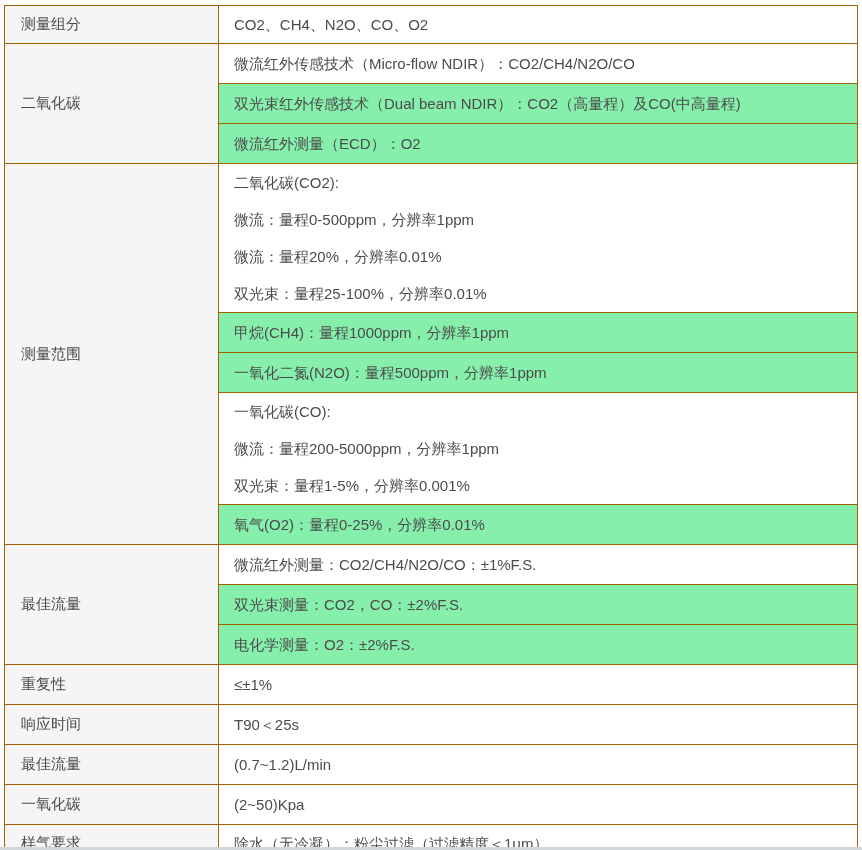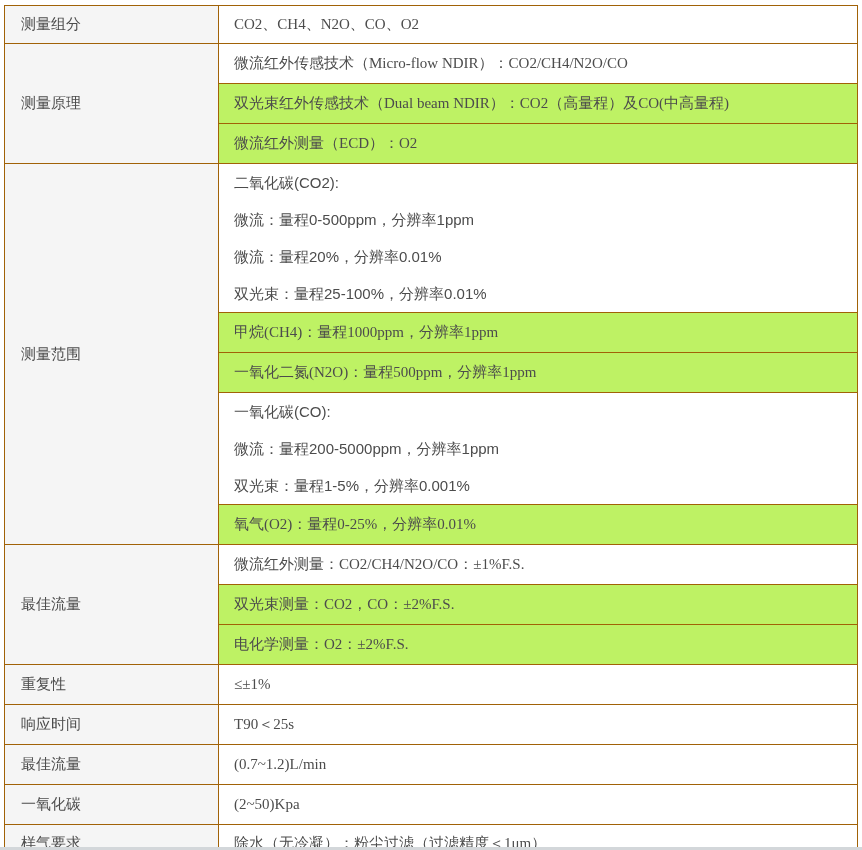--- a/index.html
+++ b/index.html
@@ -32,28 +32,28 @@
   }
   td.label-cell {
     background: #f5f5f5;
     padding: 0 8px 0 16px;
   }
   td.value-cell {
     background: #ffffff;
     padding: 0 10px 0 15px;
   }
   td.value-cell.shaded {
-    background: #bef264;
+    background: #86efac;
   }
   td.value-cell p {
     margin: 0;
     line-height: 37px;
     white-space: nowrap;
   }
-  td.value-cell.single { height: 39px; font-family: Liberation Serif, serif; }
+  td.value-cell.single { height: 39px; }
   tr:first-child td.value-cell.single { height: 37px; }
   tr:last-child td.value-cell.single { height: 34px; }
   .bottom-bar {
     position: absolute;
     left: 0;
     bottom: 0;
     width: 862px;
     height: 3px;
     background: #d3d7da;
   }
@@ -67,21 +67,21 @@
     <col>
   </colgroup>
   <tbody>
       <tr>
         <td class="label-cell" rowspan="1">测量组分</td>
         <td class="value-cell single">
           <p>CO2、CH4、N2O、CO、O2</p>
         </td>
       </tr>
       <tr>
-        <td class="label-cell" rowspan="3">测量原理</td>
+        <td class="label-cell" rowspan="3">二氧化碳</td>
         <td class="value-cell single">
           <p>微流红外传感技术（Micro-flow NDIR）：CO2/CH4/N2O/CO</p>
         </td>
       </tr>
       <tr>
         <td class="value-cell shaded single">
           <p>双光束红外传感技术（Dual beam NDIR）：CO2（高量程）及CO(中高量程)</p>
         </td>
       </tr>
       <tr>

